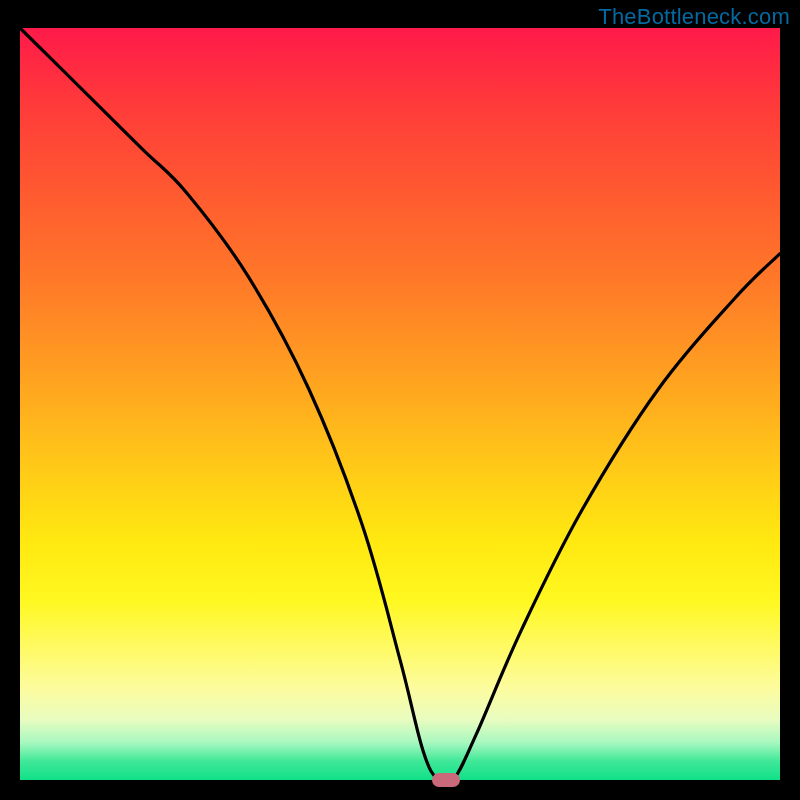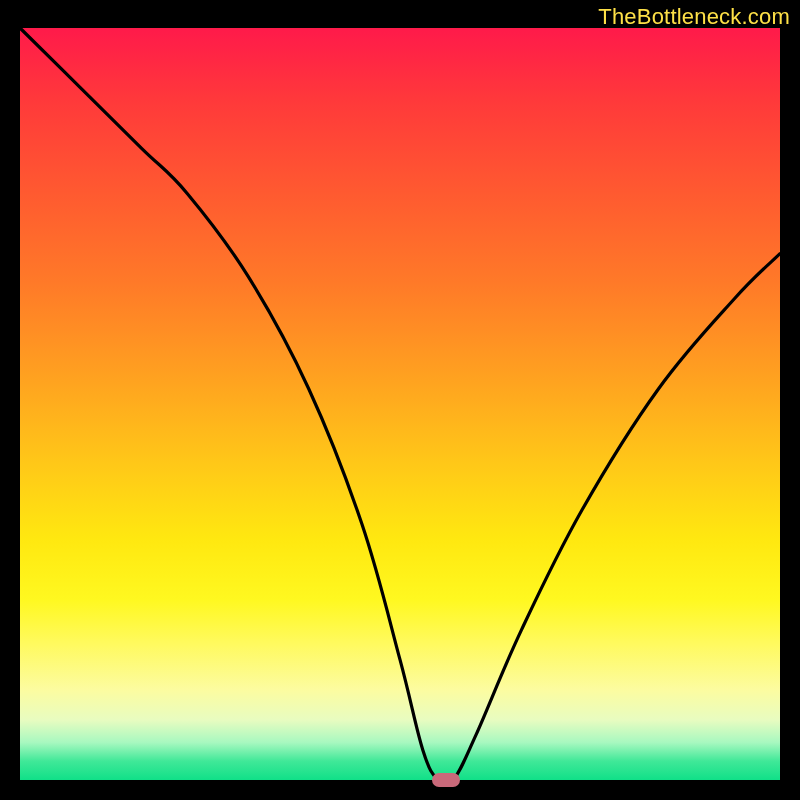--- a/index.html
+++ b/index.html
@@ -14,21 +14,21 @@
   .frame {
     position: relative;
     width: 800px;
     height: 800px;
     background: #000;
   }
   .watermark {
     position: absolute;
     top: 4px;
     right: 10px;
-    color: #fde047;
+    color: #0369a1;
     font-size: 22px;
     font-weight: 500;
     letter-spacing: 0.2px;
     z-index: 10;
   }
   .plot-area {
     position: absolute;
     left: 20px;
     top: 28px;
     width: 760px;

